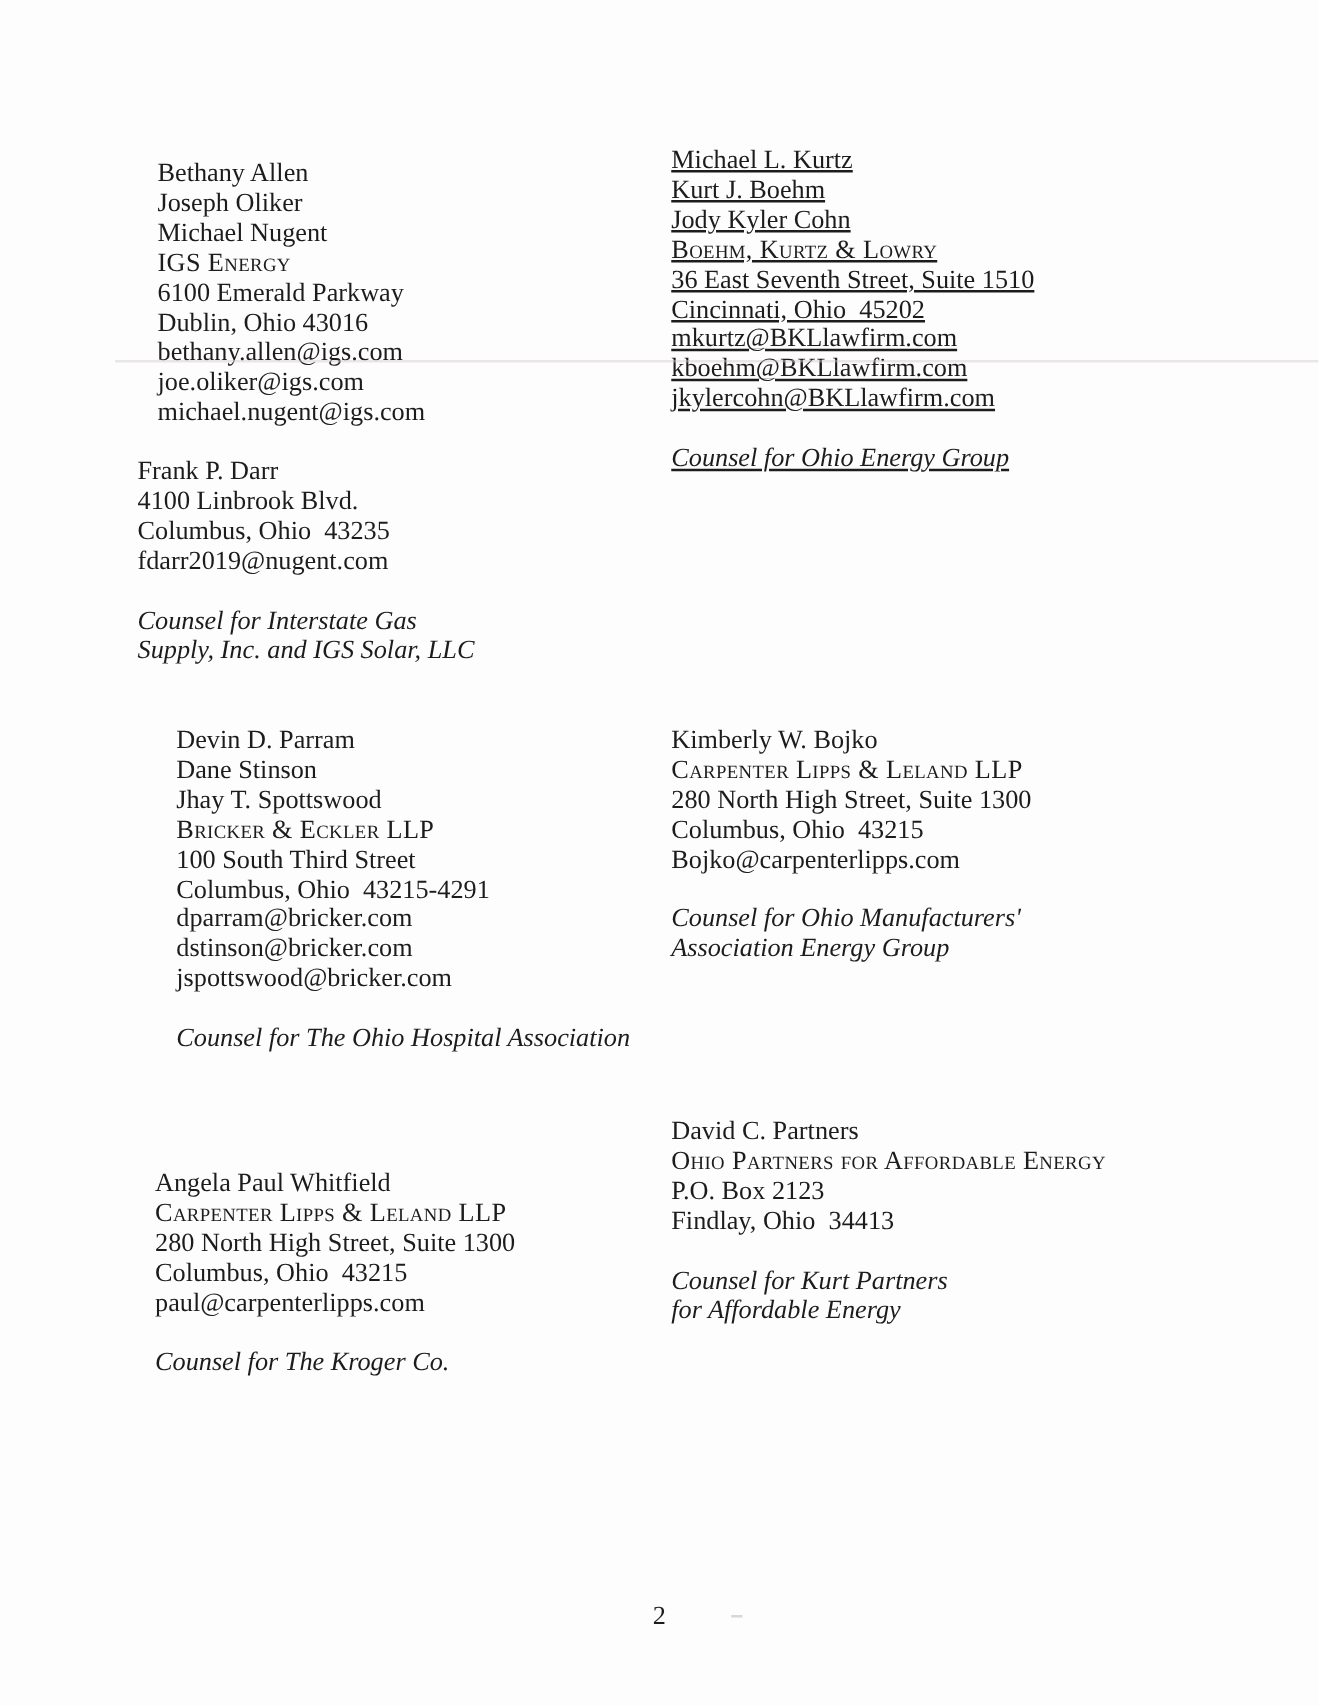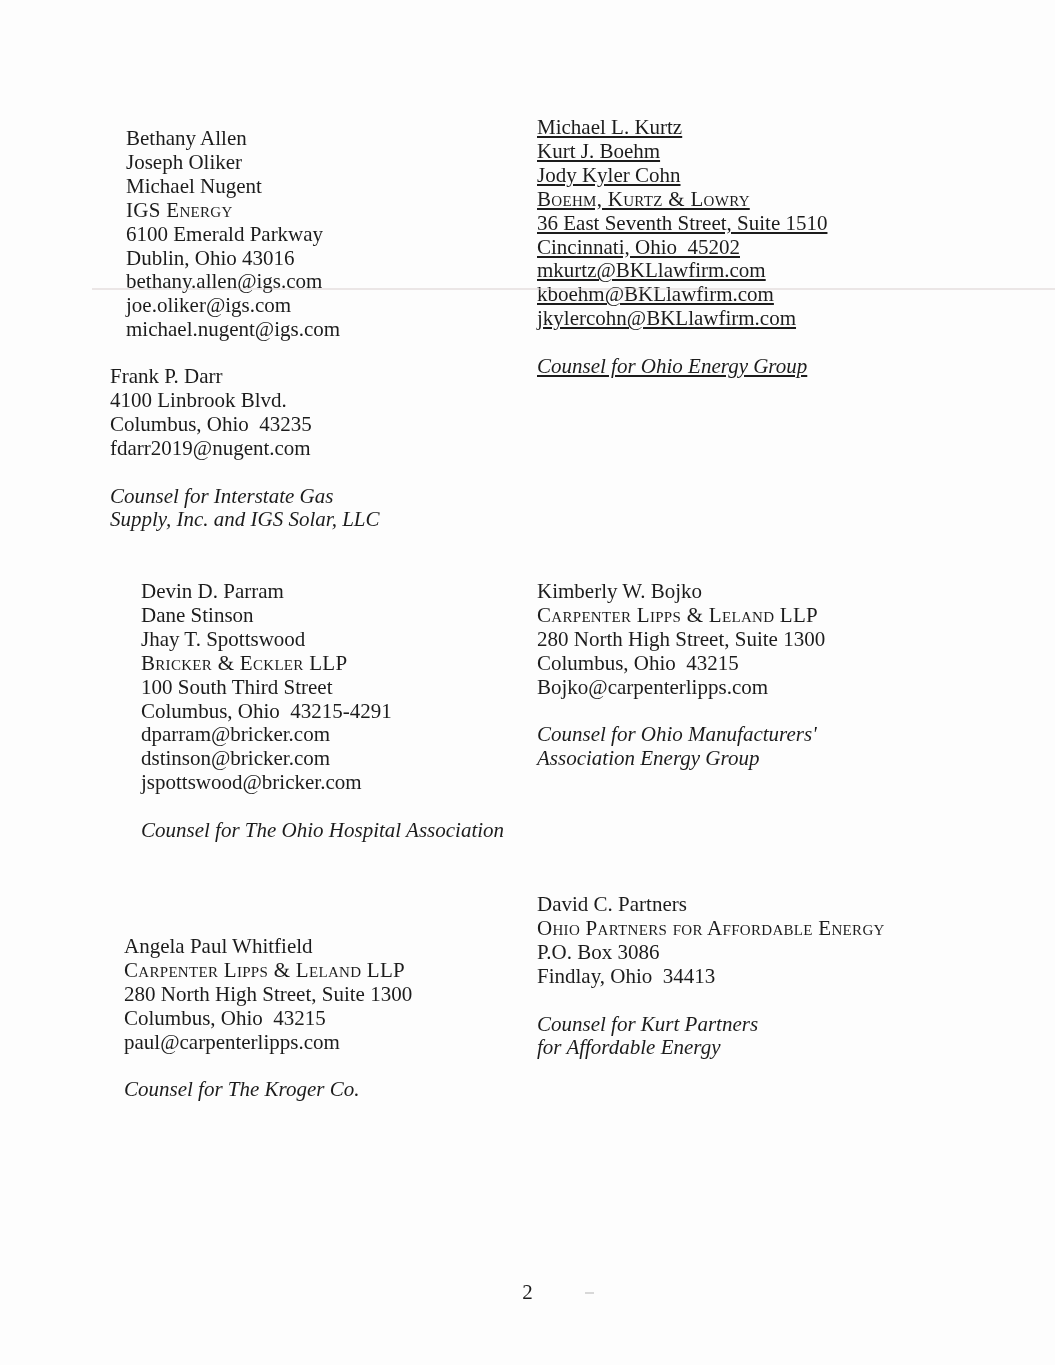--- a/index.html
+++ b/index.html
@@ -51,20 +51,20 @@
   <div class="block b-kurtz"><div class="line">Michael L. Kurtz</div><div class="line">Kurt J. Boehm</div><div class="line">Jody Kyler Cohn</div><div class="line smallcaps">Boehm, Kurtz &amp; Lowry</div><div class="line">36 East Seventh Street, Suite 1510</div><div class="line">Cincinnati, Ohio  45202</div><div class="line">mkurtz@BKLlawfirm.com</div><div class="line">kboehm@BKLlawfirm.com</div><div class="line">jkylercohn@BKLlawfirm.com</div><div class="line"></div><div class="line italic">Counsel for Ohio Energy Group</div></div>
 
   <div class="block b-darr"><div class="line">Frank P. Darr</div><div class="line">4100 Linbrook Blvd.</div><div class="line">Columbus, Ohio  43235</div><div class="line">fdarr2019@nugent.com</div><div class="line"></div><div class="line italic">Counsel for Interstate Gas</div><div class="line italic">Supply, Inc. and IGS Solar, LLC</div></div>
 
   <div class="block b-parram"><div class="line">Devin D. Parram</div><div class="line">Dane Stinson</div><div class="line">Jhay T. Spottswood</div><div class="line smallcaps">Bricker &amp; Eckler LLP</div><div class="line">100 South Third Street</div><div class="line">Columbus, Ohio  43215-4291</div><div class="line">dparram@bricker.com</div><div class="line">dstinson@bricker.com</div><div class="line">jspottswood@bricker.com</div><div class="line"></div><div class="line italic">Counsel for The Ohio Hospital Association</div></div>
 
   <div class="block b-bojko"><div class="line">Kimberly W. Bojko</div><div class="line smallcaps">Carpenter Lipps &amp; Leland LLP</div><div class="line">280 North High Street, Suite 1300</div><div class="line">Columbus, Ohio  43215</div><div class="line">Bojko@carpenterlipps.com</div><div class="line"></div><div class="line italic">Counsel for Ohio Manufacturers'</div><div class="line italic">Association Energy Group</div></div>
 
   <div class="block b-whitfield"><div class="line">Angela Paul Whitfield</div><div class="line smallcaps">Carpenter Lipps &amp; Leland LLP</div><div class="line">280 North High Street, Suite 1300</div><div class="line">Columbus, Ohio  43215</div><div class="line">paul@carpenterlipps.com</div><div class="line"></div><div class="line italic">Counsel for The Kroger Co.</div></div>
 
-  <div class="block b-rinebolt"><div class="line">David C. Partners</div><div class="line smallcaps">Ohio Partners for Affordable Energy</div><div class="line">P.O. Box 3086</div><div class="line">Findlay, Ohio  34413</div><div class="line"></div><div class="line italic">Counsel for Kurt Partners</div><div class="line italic">for Affordable Energy</div></div>
+  <div class="block b-rinebolt"><div class="line">David C. Partners</div><div class="line smallcaps">Ohio Partners for Affordable Energy</div><div class="line">P.O. Box 2123</div><div class="line">Findlay, Ohio  34413</div><div class="line"></div><div class="line italic">Counsel for Kurt Partners</div><div class="line italic">for Affordable Energy</div></div>
 
   <div class="scanline"></div>
   <div class="speck-dash"></div>
 
   <div class="pagenum">2</div>
 
 </div>
 
 </body></html>

